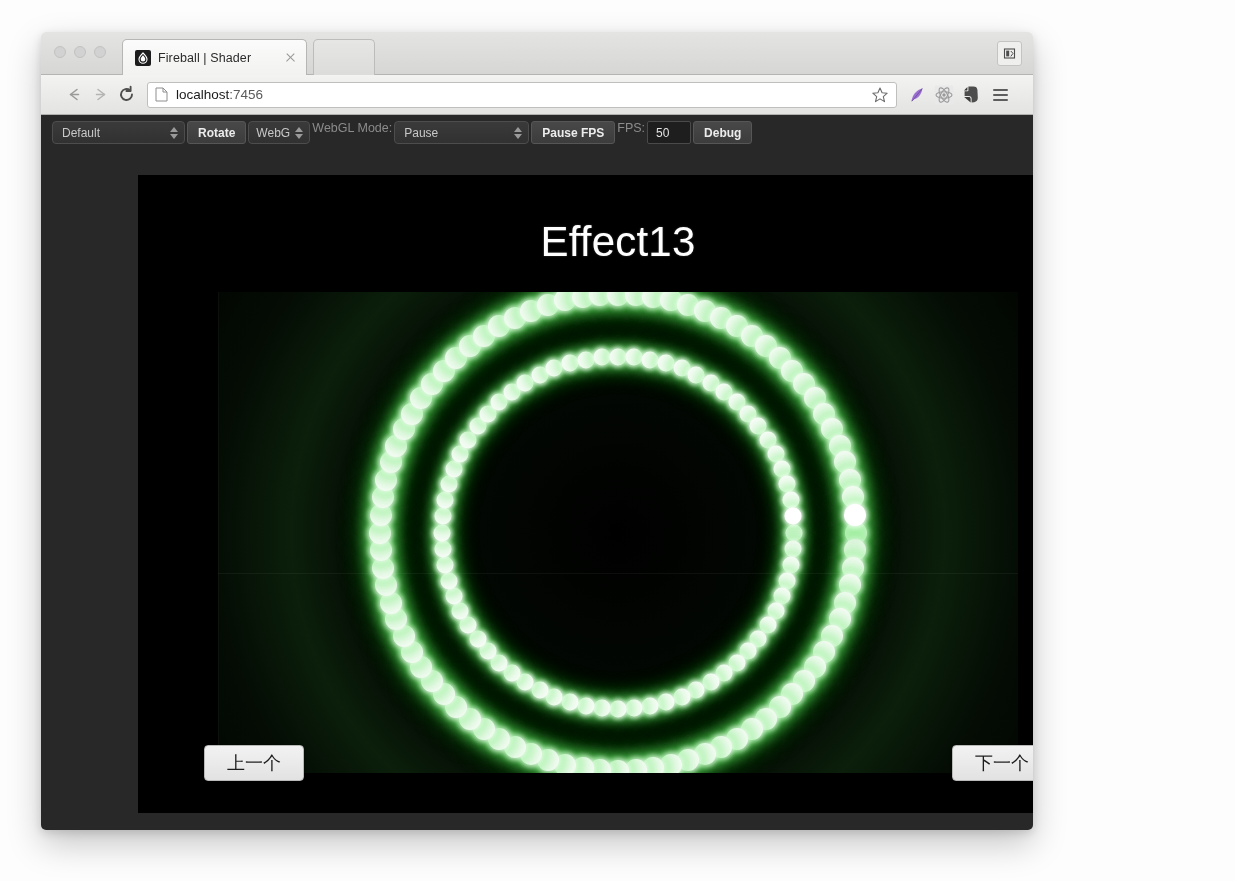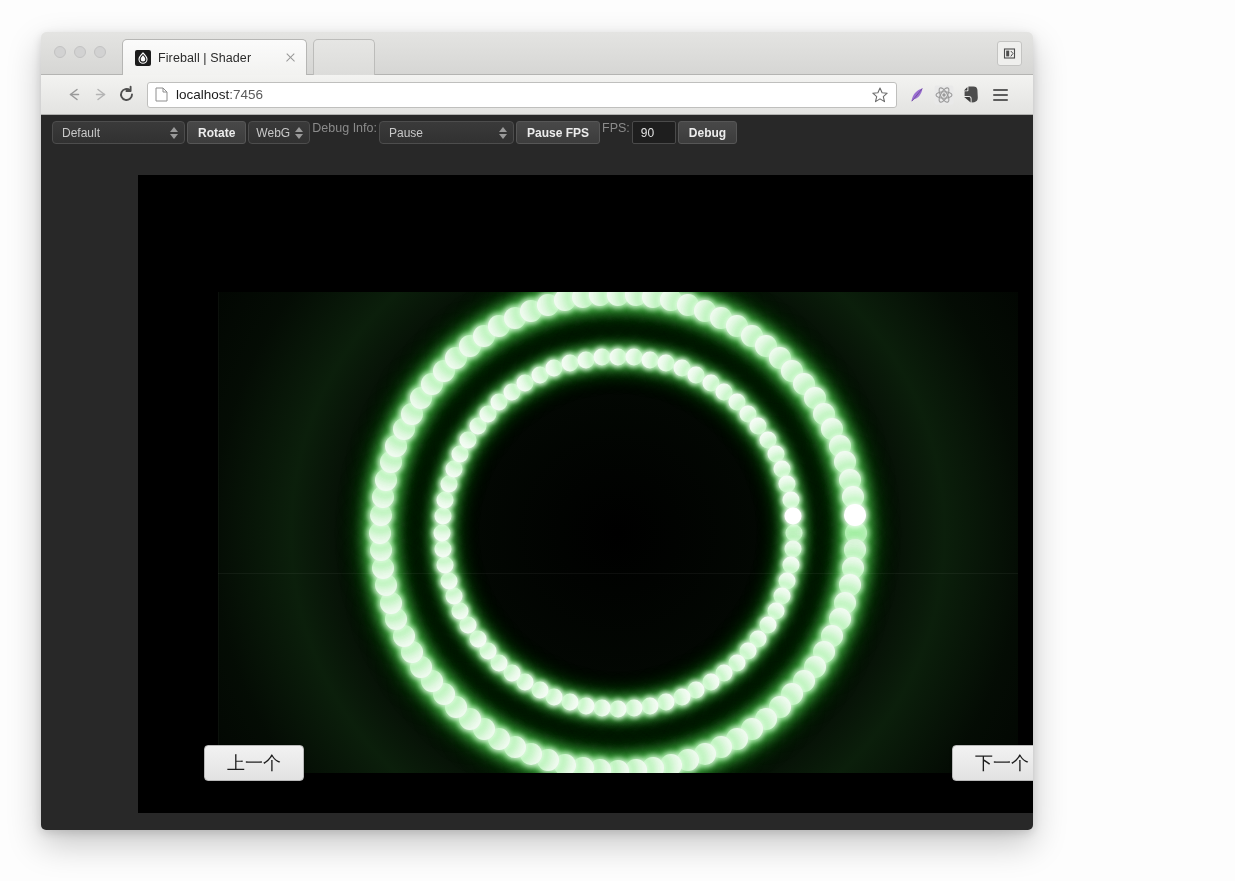--- a/index.html
+++ b/index.html
@@ -535,41 +535,42 @@
       <div class="ctl-button">Rotate</div>
 
       <div class="ctl-select webgl">
         <span class="sel-label">WebGL</span>
         <span class="spinner-arrows">
           <i class="up"></i>
             <i class="down"></i>
         </span>
       </div>
 
-      <div class="ctl-label">Debug Info:</div>
+      <div class="ctl-label">WebGL Mode:</div>
 
       <div class="ctl-select debug">
         <span class="sel-label">Pause</span>
         <span class="spinner-arrows">
           <i class="up"></i>
             <i class="down"></i>
         </span>
       </div>
 
       <div class="ctl-button">Pause FPS</div>
 
       <div class="ctl-label">FPS:</div>
 
-      <div class="ctl-input">90</div>
+      <div class="ctl-input">50</div>
 
       <div class="ctl-button">Debug</div>
     </div>
 
     <div class="canvas-wrap">
 
+      <div class="effect-title">Effect13</div>
 
       <div class="gl-viewport">
         <div class="gl-glow"></div>
         <div class="ring outer" id="ring-outer">
             <span class="bead">
               <span style="left:238.00px;top:0.00px"></span>
             </span>
             <span class="bead">
               <span style="left:237.33px;top:17.79px"></span>
             </span>

